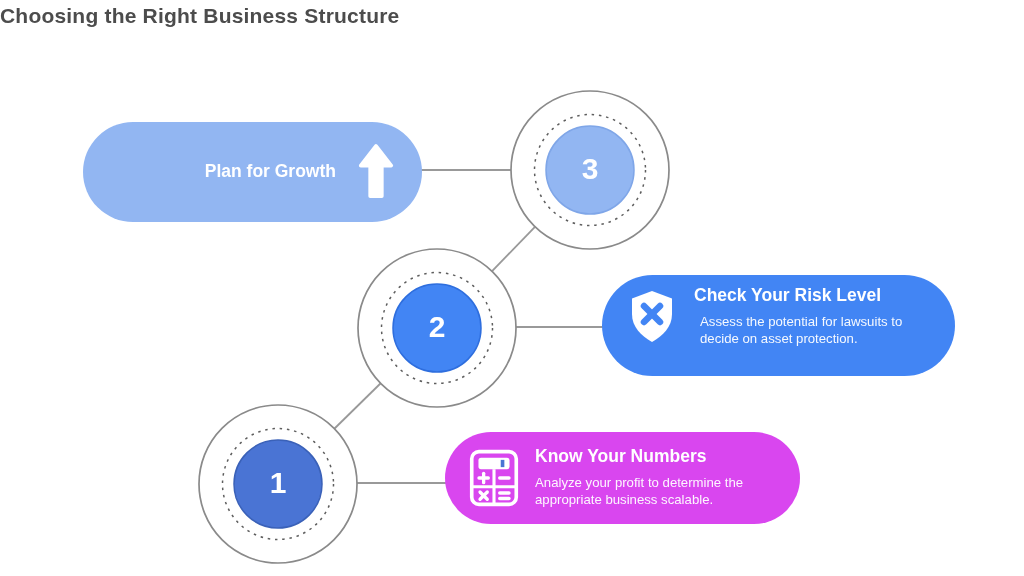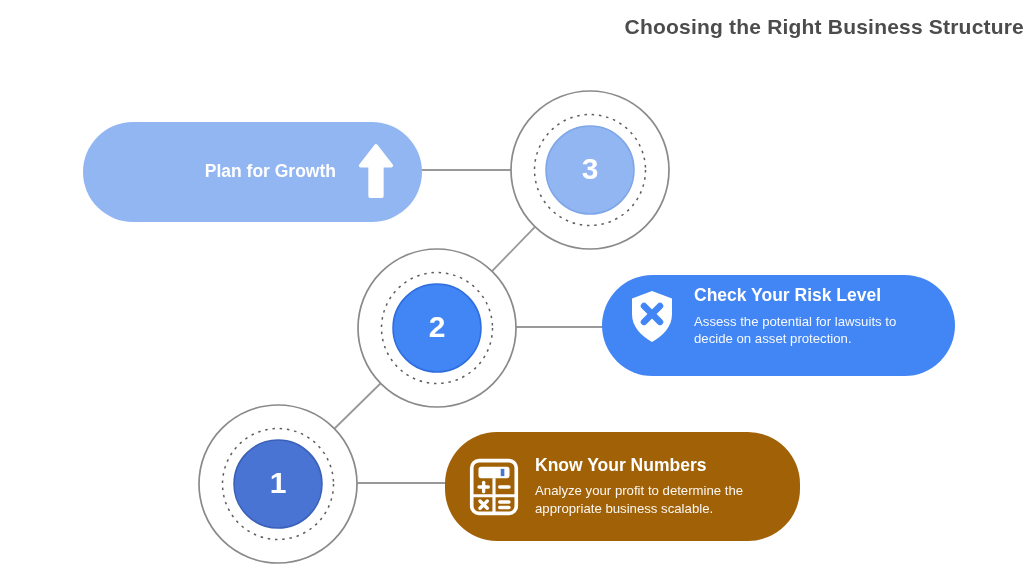--- a/index.html
+++ b/index.html
@@ -1,22 +1,22 @@
 <!DOCTYPE html>
 <html><head>
 <meta charset="utf-8">
 <style>
   html,body{margin:0;padding:0;background:#ffffff;}
   .canvas{
     position:relative;width:1024px;height:576px;background:#ffffff;
     overflow:hidden;font-family:"Liberation Sans",sans-serif;
   }
   .main-title{
-    position:absolute;top:15px;left:0;right:0;margin:0;
-    text-align:right;font-size:21px;font-weight:bold;color:#4c4c4c;
+    position:absolute;top:4px;left:0;right:0;margin:0;
+    text-align:left;font-size:21px;font-weight:bold;color:#4c4c4c;
     letter-spacing:.2px;
   }
   .svg-layer{position:absolute;left:0;top:0;}
   .step-number{
     position:absolute;transform:translate(-50%,-52%);
     color:#ffffff;font-weight:bold;font-size:30px;line-height:1;
   }
   .num-3{left:590px;top:170px;}
   .num-2{left:437px;top:328px;}
   .num-1{left:278px;top:484px;}
@@ -26,29 +26,29 @@
   }
   .pill-growth{
     left:83px;top:122px;width:339px;height:100px;background:#92b6f2;
     padding:0 28px 0 34px;
   }
   .pill-risk{
     left:602px;top:275px;width:353px;height:101px;background:#4285f4;
     padding:0 18px 17px 26px;
   }
   .pill-numbers{
-    left:445px;top:432px;width:355px;height:109px;background:#a16207;
+    left:445px;top:432px;width:355px;height:92px;background:#d946ef;
     padding:0 18px 0 24px;
   }
   .pill-text{display:flex;flex-direction:column;gap:7px;justify-content:space-between;}
   .pill-text.align-right{flex:1;align-items:flex-end;text-align:right;}
   .pill-title{font-size:17.5px;font-weight:bold;line-height:1.1;}
   .pill-desc{font-size:13.2px;line-height:1.32;color:rgba(255,255,255,.95);}
   .pill-growth .pill-desc{max-width:226px;}
-  .pill-risk .pill-desc{max-width:240px;}
+  .pill-risk .pill-desc{max-width:240px;margin-left:6px;}
   .pill-numbers .pill-desc{max-width:242px;}
   .pill-icon{flex:0 0 auto;display:block;}
   .pill-growth .pill-icon{margin-left:22px;}
   .pill-risk .pill-icon{margin-right:18px;}
   .pill-numbers .pill-icon{margin-right:16px;}
 </style>
 </head>
 <body>
 
 <div class="canvas">

